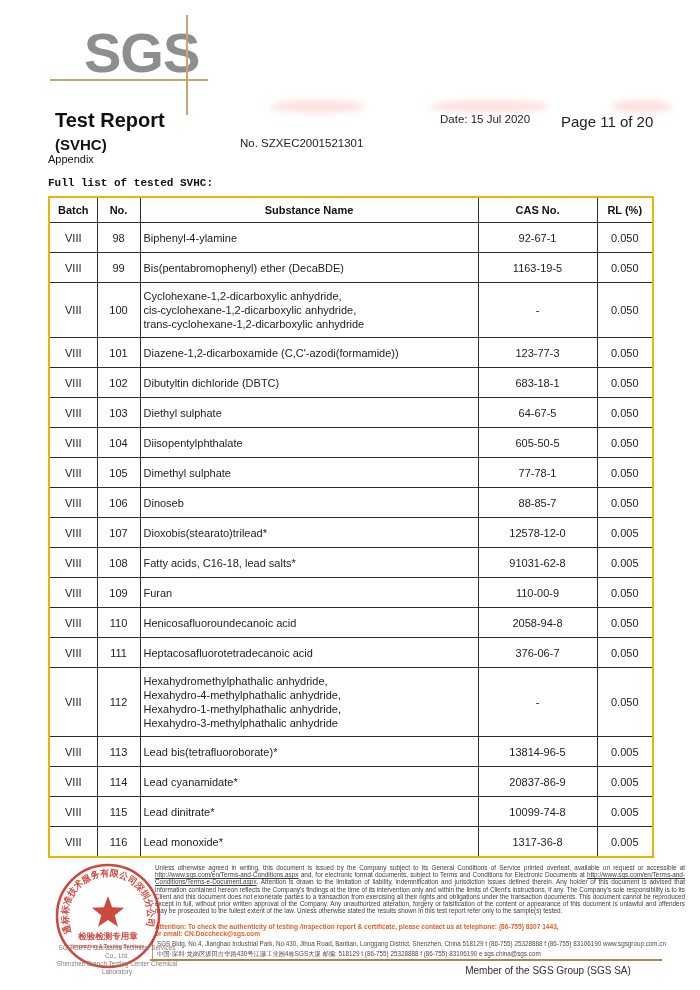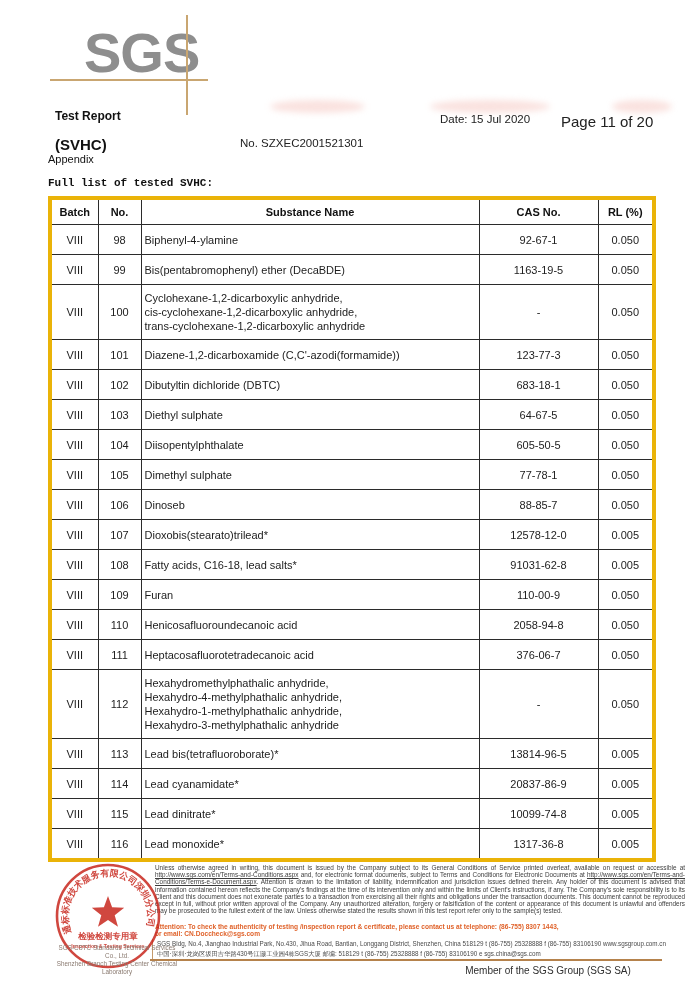--- a/index.html
+++ b/index.html
@@ -8,33 +8,33 @@
     background:#ffffff;color:#1c1c1c;
     font-family:"Liberation Sans", sans-serif;
   }
   
   .logo-text{
     position:absolute;left:84px;top:20px;
     font-size:56px;font-weight:bold;color:#8e8e8e;letter-spacing:-1px;
   }
   .logo-hline{position:absolute;left:50px;top:79px;width:158px;height:2px;background:#c9a671;}
   .logo-vline{position:absolute;left:186px;top:15px;width:2px;height:100px;background:#c9a671;}
-  .report-title{position:absolute;left:55px;top:109px;font-size:12px;font-weight:bold;color:#111;}
+  .report-title{position:absolute;left:55px;top:109px;font-size:20px;font-weight:bold;color:#111;}
   .report-subtitle{position:absolute;left:55px;top:136px;font-size:15px;font-weight:bold;color:#111;text-align:center;}
   .hdr-no{position:absolute;left:240px;top:113px;font-size:11.5px;color:#222;margin-top:24px;}
   .hdr-date{position:absolute;left:424px;top:113px;font-size:11.5px;color:#222;padding-left:16px;}
   .hdr-page{position:absolute;left:561px;top:113px;font-size:15px;color:#222;}
   .appendix{position:absolute;left:48px;top:153px;font-size:11px;font-weight:normal;color:#111;}
   .list-title{position:absolute;left:48px;top:177px;font-size:11px;font-weight:bold;color:#111;font-family:Liberation Mono, monospace;}
   .smudge{position:absolute;background:rgba(242,180,170,.38);border-radius:50%;filter:blur(3px);}
   
   table.svhc{
     position:absolute;left:48px;top:196px;width:604px;
     border-collapse:collapse;table-layout:fixed;
-    border:4px solid #eab308;
+    border:2px solid #eab308;
   }
   table.svhc th, table.svhc td{border:1px solid #2b2b2b;}
   table.svhc th{
     font-size:11px;font-weight:bold;color:#111;
     height:14px;padding:5px 2px;text-align:center;
   }
   table.svhc td{
     font-size:11px;color:#1c1c1c;line-height:14px;
     height:17px;padding:6px 3px;text-align:center;vertical-align:middle;
   }

